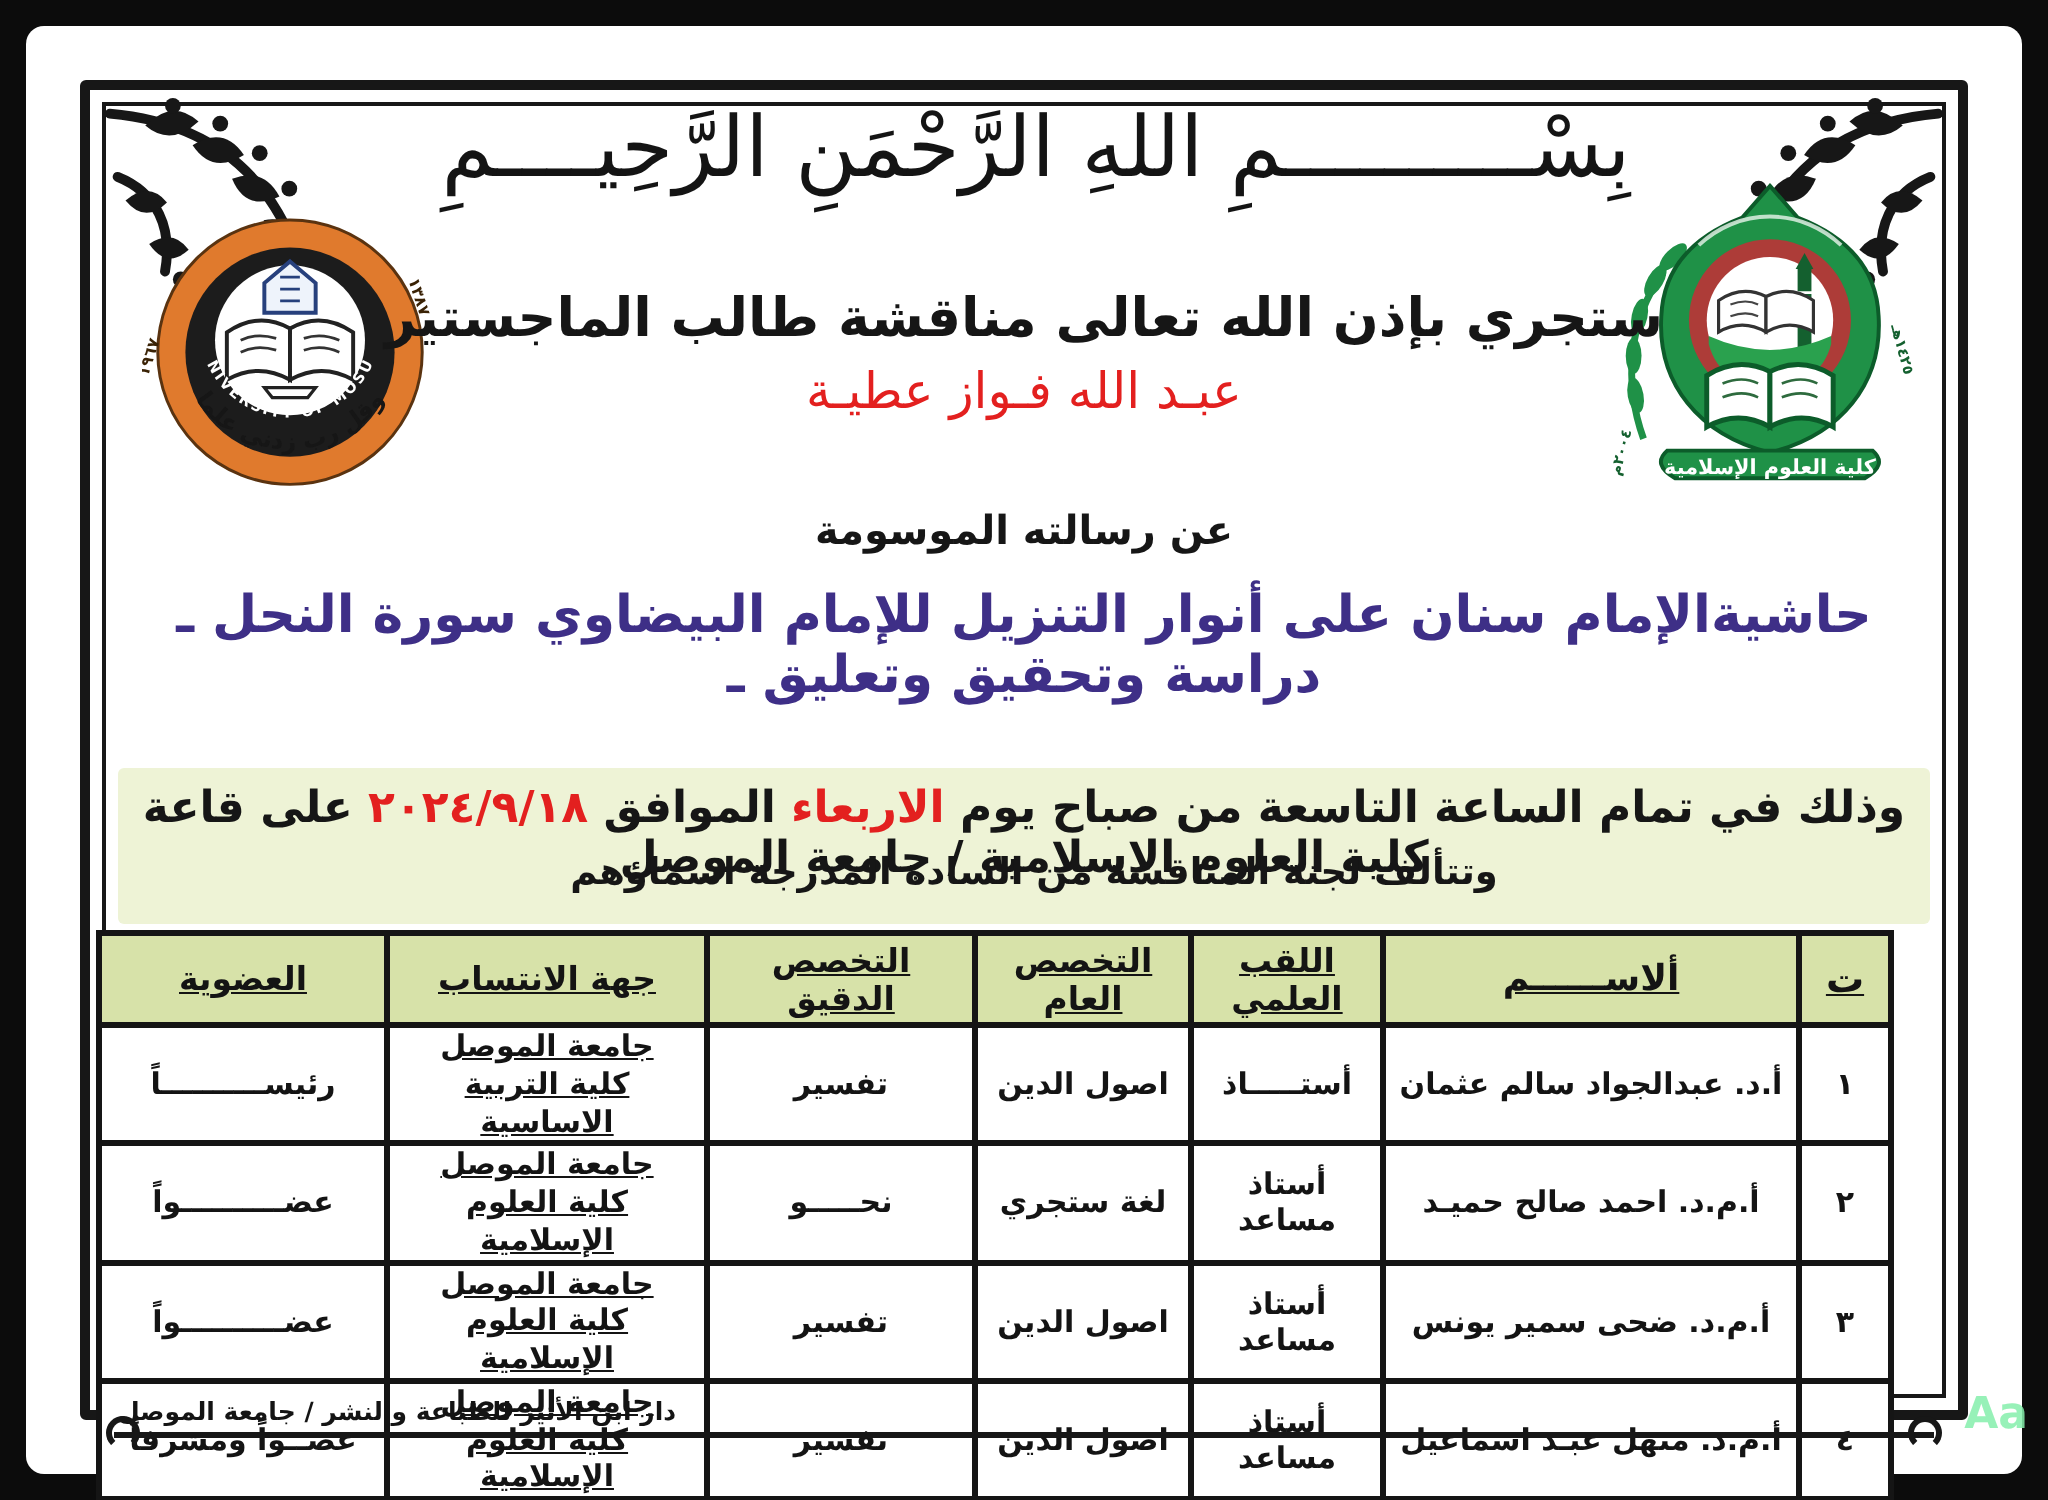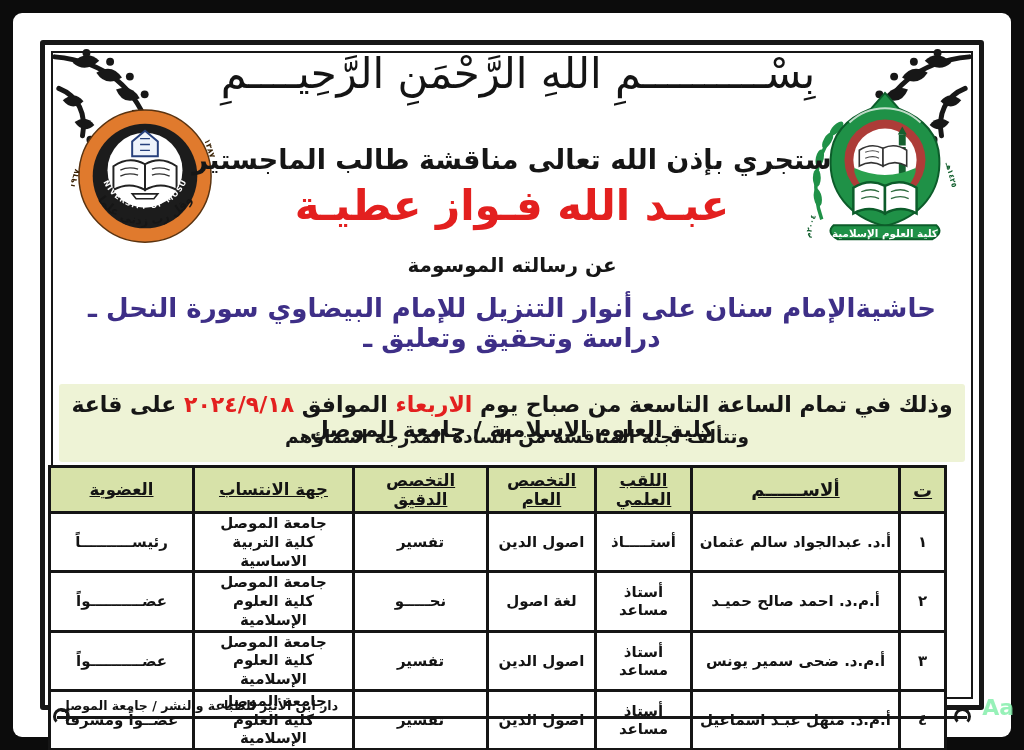--- a/index.html
+++ b/index.html
@@ -21,21 +21,21 @@
   .bismillah{
     position:absolute;top:36px;left:0;right:0;text-align:center;
     font-size:42px;color:#141414;letter-spacing:0px;line-height:1.2;padding-left:12px;
   }
   .announce{
     position:absolute;top:131px;left:0;right:0;text-align:center;
     font-size:27px;font-weight:bold;color:#161616;
   }
   .student-name{
     position:absolute;top:168px;left:0;right:0;text-align:center;
-    font-size:42px;font-weight:bold;color:#e3201f;
+    font-size:25px;font-weight:normal;color:#e3201f;
   }
   .thesis-intro{
     position:absolute;top:240px;left:0;right:0;text-align:center;
     font-size:20px;font-weight:bold;color:#161616;
   }
   .thesis-title{
     position:absolute;top:280px;left:34px;right:34px;text-align:center;
     font-size:26px;font-weight:bold;color:#3e2f87;
   }
   .schedule{
@@ -54,21 +54,21 @@
   }
   table.committee th,table.committee td{
     border:3px solid #151515;text-align:center;vertical-align:middle;
     color:#141414;font-weight:bold;overflow:hidden;
   }
   table.committee th{background:#d7e2a9;font-size:16.5px;height:43px;padding:0 2px;text-decoration:underline;}
   table.committee td{height:42px;font-size:15px;padding:0 3px;background:#fff;}
   td.c-no{font-size:18px;}
   td.c-name{font-size:16.5px;text-align:right;padding-right:8px;}
   td.c-affil{font-size:12px;line-height:1.25;}
-  td.c-affil span{display:block;}
+  td.c-affil span{display:block;text-decoration:underline;}
   td.c-role{font-size:15.5px;}
   .footer-text{
     position:absolute;top:685px;left:46px;
     font-size:12.5px;font-weight:bold;color:#141414;direction:rtl;
   }
   .footer-line{
     position:absolute;top:703px;left:44px;right:44px;height:3px;background:#171717;
   }
   .footer-line .curl{
     position:absolute;top:-8px;width:11px;height:11px;border:3px solid #171717;
@@ -234,21 +234,21 @@
         <td class="c-affil">
             <span>جامعة الموصل</span>
             <span>كلية التربية الاساسية</span>
           </td>
         <td class="c-role">رئيســــــــــاً</td>
       </tr>
       <tr>
         <td class="c-no">٢</td>
         <td class="c-name">أ.م.د. احمد صالح حميـد</td>
         <td>أستاذ مساعد</td>
-        <td>لغة اصول</td>
+        <td>لغة ستجري</td>
         <td>نحـــــو</td>
         <td class="c-affil">
             <span>جامعة الموصل</span>
             <span>كلية العلوم الإسلامية</span>
           </td>
         <td class="c-role">عضــــــــــواً</td>
       </tr>
       <tr>
         <td class="c-no">٣</td>
         <td class="c-name">أ.م.د. ضحى سمير يونس</td>

